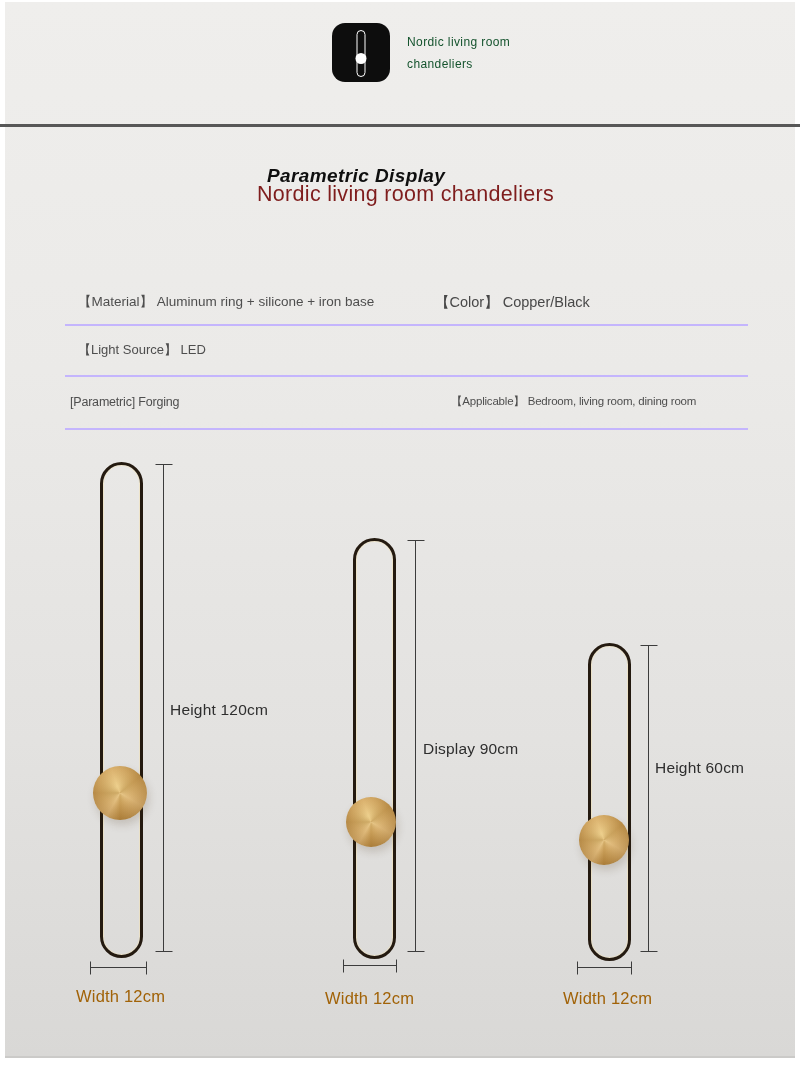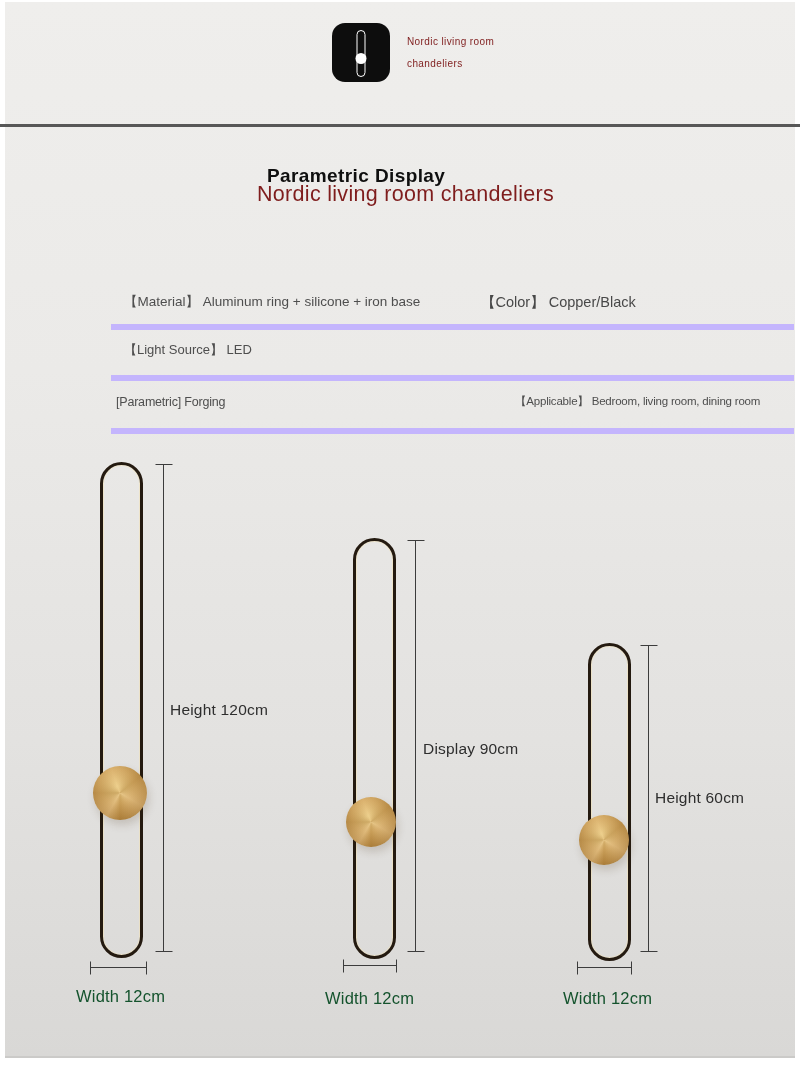--- a/index.html
+++ b/index.html
@@ -11,78 +11,78 @@
     background:linear-gradient(180deg,#efeeec 0%,#ebeae8 35%,#e3e2e0 70%,#d9d8d6 100%);
     border-bottom:2px solid #cbcac8;}
 
   
   .divider{position:absolute;left:0;top:124px;width:800px;height:3px;background:#575757;}
 
   
   .badge{position:absolute;left:332px;top:23px;width:58px;height:59px;background:#0d0d0d;border-radius:13px;}
   .track{position:absolute;left:50%;top:7px;transform:translateX(-50%);width:7px;height:45px;border:1.6px solid #ffffff;border-radius:5px;}
   .knob{position:absolute;left:50%;top:30px;transform:translateX(-50%);width:11px;height:11px;background:#ffffff;border-radius:50%;}
-  .brand{position:absolute;left:407px;top:31px;font-size:10px;line-height:22px;letter-spacing:.4px;color:#7f1d1d;}
+  .brand{position:absolute;left:407px;top:31px;font-size:12px;line-height:22px;letter-spacing:.4px;color:#14532d;}
 
   
-  .title{position:absolute;left:267px;top:165px;font-size:19px;font-weight:700;letter-spacing:.4px;color:#0f0f0f;}
+  .title{position:absolute;left:267px;top:165px;font-size:19px;font-weight:700;letter-spacing:.4px;color:#0f0f0f;font-style:italic;}
   .subtitle{position:absolute;left:257px;top:182px;font-size:21.5px;font-weight:400;letter-spacing:.3px;color:#7f1d1d;}
 
   
-  .spec-row{position:absolute;left:65px;width:683px;border-bottom:6px solid #c4b5fd;margin-left:46px;}
+  .spec-row{position:absolute;left:65px;width:683px;border-bottom:2px solid #c4b5fd;}
   .spec-row .cell{position:absolute;top:0;height:100%;display:flex;align-items:center;white-space:nowrap;color:#4e4e4e;}
   .row1{top:280px;height:44px;}
   .row1 .left{left:13px;font-size:13.5px;}
   .row1 .right{left:370px;font-size:14.5px;color:#484848;}
   .row2{top:324px;height:51px;}
   .row2 .left{left:13px;font-size:13px;}
   .row2 .right{left:380px;font-size:17.5px;font-weight:700;color:#454545;letter-spacing:-.2px;}
   .row3{top:375px;height:53px;}
   .row3 .left{left:5px;font-size:12.5px;letter-spacing:-.2px;}
-  .row3 .right{left:404px;font-size:11.5px;letter-spacing:-.2px;}
+  .row3 .right{left:386px;font-size:11.5px;letter-spacing:-.2px;}
 
   
   .lamp{position:absolute;inset:0;}
   .ring{position:absolute;border:3px solid #241a10;border-radius:999px;
     box-shadow:inset 0 0 0 1px rgba(243,226,180,.55);}
   .disc{position:absolute;border-radius:50%;
     background:
       conic-gradient(from 210deg, rgba(255,255,255,.16), rgba(80,50,15,.16) 60deg,
         rgba(255,255,255,.10) 130deg, rgba(80,50,15,.14) 200deg,
         rgba(255,255,255,.16) 270deg, rgba(80,50,15,.12) 330deg, rgba(255,255,255,.16)),
       radial-gradient(circle at 44% 38%, #eccb81 0%, #d8ab60 38%, #bd8d43 68%, #926929 100%);
     box-shadow:2px 5px 9px rgba(70,50,20,.18);}
   .vline{position:absolute;width:1px;background:#3c3c3c;}
   .vline::before,.vline::after{content:"";position:absolute;left:50%;transform:translateX(-50%);width:17px;height:1px;background:#3c3c3c;}
   .vline::before{top:0;} .vline::after{bottom:0;}
   .wline{position:absolute;height:1px;background:#3c3c3c;}
   .wline::before,.wline::after{content:"";position:absolute;top:50%;transform:translateY(-50%);width:1px;height:13px;background:#3c3c3c;}
   .wline::before{left:0;} .wline::after{right:0;}
   .h-label{position:absolute;font-size:15.5px;color:#2e2e2e;letter-spacing:.2px;white-space:nowrap;}
-  .w-label{position:absolute;font-size:16.5px;color:#14532d;letter-spacing:.2px;white-space:nowrap;}
+  .w-label{position:absolute;font-size:16.5px;color:#a16207;letter-spacing:.2px;white-space:nowrap;}
 
   
   .r1{left:100px;top:462px;width:37px;height:490px;}
   .d1{left:93px;top:766px;width:54px;height:54px;}
   .v1{left:163px;top:464px;height:488px;}
   .h1{left:170px;top:701px;}
   .x1{left:90px;top:967px;width:57px;}
   .wl1{left:76px;top:987px;}
   
   .r2{left:353px;top:538px;width:37px;height:415px;}
   .d2{left:346px;top:797px;width:50px;height:50px;}
   .v2{left:415px;top:540px;height:412px;}
   .h2{left:423px;top:740px;}
   .x2{left:343px;top:965px;width:54px;}
   .wl2{left:325px;top:989px;}
   
   .r3{left:588px;top:643px;width:37px;height:312px;}
   .d3{left:579px;top:815px;width:50px;height:50px;}
   .v3{left:648px;top:645px;height:307px;}
-  .h3{left:655px;top:789px;}
+  .h3{left:655px;top:759px;}
   .x3{left:577px;top:967px;width:55px;}
   .wl3{left:563px;top:989px;}
 </style>
 </head>
 <body>
 
 <div id="stage">
 
   <div class="panel"></div>
 

